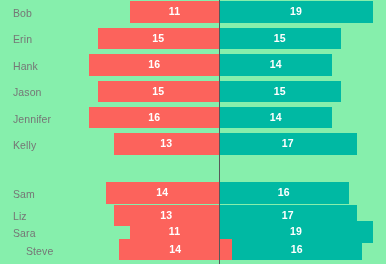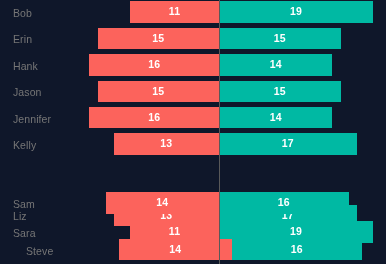--- a/index.html
+++ b/index.html
@@ -10,21 +10,21 @@
   body {
     width: 386px;
     height: 264px;
     font-family: "Liberation Sans", sans-serif;
     overflow: hidden;
   }
   #chart-root {
     position: relative;
     width: 386px;
     height: 264px;
-    background: #0f172a;
+    background: #86efac;
   }
   .axis-line {
     position: absolute;
     top: 0;
     height: 264px;
     width: 1px;
     background: #595959;
     z-index: 3;
   }
   .row {
@@ -134,21 +134,21 @@
       </div>
       <div class="row" style="top: 158.4px; margin-top: 45px;">
         <div class="row-label">Liz</div>
         <div class="bar bar-neg" style="left: 113.7px; width: 105.3px;">
           <span class="bar-value">13</span>
         </div>
         <div class="bar bar-pos" style="left: 219px; width: 137.7px;">
           <span class="bar-value">17</span>
         </div>
       </div>
-      <div class="row" style="top: 191px;">
+      <div class="row" style="top: 181px;">
         <div class="row-label">Sam</div>
         <div class="bar bar-neg" style="left: 105.6px; width: 113.4px;">
           <span class="bar-value">14</span>
         </div>
         <div class="bar bar-pos" style="left: 219px; width: 129.6px;">
           <span class="bar-value">16</span>
         </div>
       </div>
       <div class="row" style="top: 220px; text-decoration: underline;">
         <div class="row-label">Sara</div>

